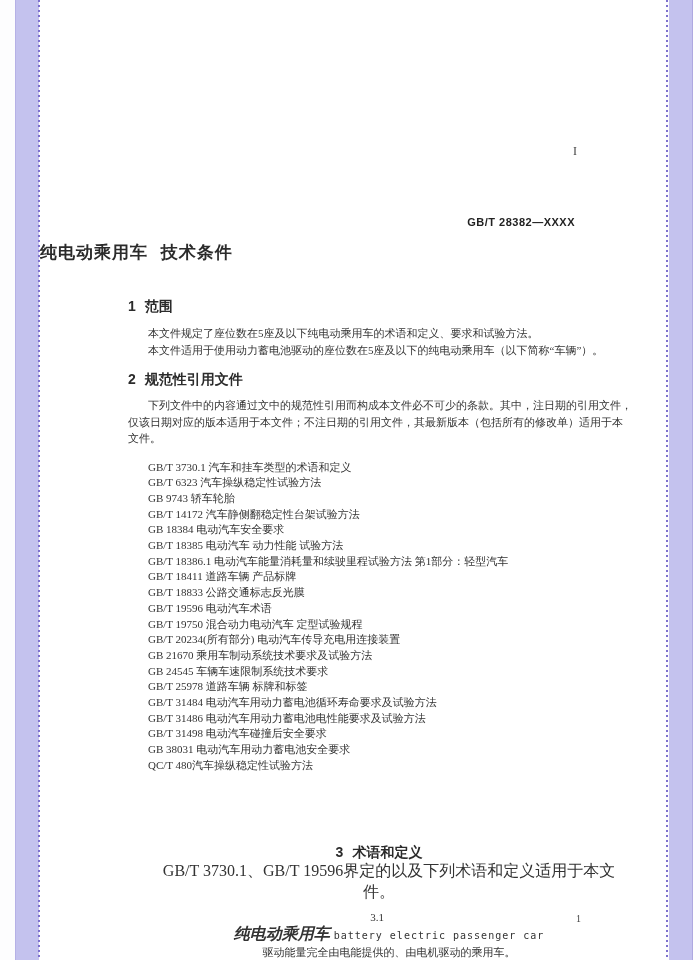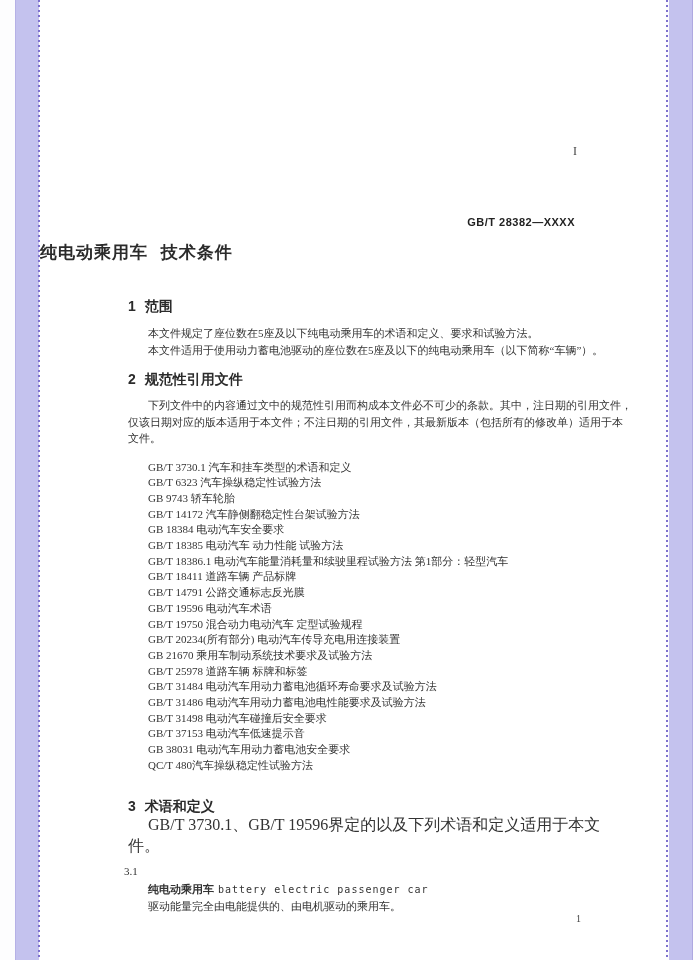--- a/index.html
+++ b/index.html
@@ -21,36 +21,36 @@
   .roman-marker{position:absolute;top:144px;left:533px;font-size:12px;color:#444;}
   .doc-code{position:absolute;top:216px;right:91px;
     font-family:"Liberation Sans","DejaVu Sans",sans-serif;font-weight:bold;font-size:11px;
     letter-spacing:0.5px;color:#222;}
   .doc-title{position:absolute;top:241px;left:0;width:100%;
     font-family:"Liberation Sans","DejaVu Sans",sans-serif;font-weight:bold;font-size:17px;
     letter-spacing:1px;word-spacing:7px;color:#2b2b2b;}
   .section{position:absolute;left:88px;width:502px;}
   #sec1{top:299px;}
   #sec2{top:372px;}
-  #sec3{top:799px;}
+  #sec3{top:845px;text-align:center;}
   .sec-h{font-family:"Liberation Sans","DejaVu Sans",sans-serif;font-weight:bold;
     font-size:14px;line-height:14px;color:#2b2b2b;}
   .sec-no{display:inline-block;margin-right:9px;}
   .line{font-size:11px;line-height:16.5px;white-space:nowrap;}
   .paras{margin-top:12px;}
   .para{font-size:11px;line-height:16.5px;text-indent:20px;white-space:nowrap;}
   #sec2 .intro{margin-top:11px;}
   #sec2 .intro .line:first-child{text-indent:20px;}
   .ref-list{margin-top:13px;padding-left:20px;}
   .ref-line{font-size:11px;line-height:15.7px;white-space:nowrap;font-family:Liberation Serif, serif;}
   #sec3 .intro{margin-top:2px;text-indent:20px;}
   .term-group{margin-top:6px;}
   .term-no{font-size:11px;line-height:16.5px;margin-left:-4px;}
   .term-line{line-height:16.5px;padding-left:20px;white-space:nowrap;}
-  .term-zh{font-family:"Liberation Sans","DejaVu Sans",sans-serif;font-weight:bold;font-size:11px;}
+  .term-zh{font-family:"Liberation Sans","DejaVu Sans",sans-serif;font-weight:bold;font-size:16px;font-style:italic;}
   .term-en{font-family:"DejaVu Sans Mono","Liberation Mono",monospace;font-weight:normal;
     font-size:10px;letter-spacing:1px;}
   .term-def{font-size:11px;line-height:16.5px;padding-left:20px;white-space:nowrap;}
   .page-num{position:absolute;top:913px;left:536px;font-size:10px;color:#444;}
 </style>
 </head>
 <body>
 
 <div class="band band-left"></div>
 <div class="band band-right"></div>
@@ -86,30 +86,30 @@
       </div>
     <div class="ref-list">
         <div class="ref-line">GB/T 3730.1 汽车和挂车类型的术语和定义</div>
         <div class="ref-line">GB/T 6323 汽车操纵稳定性试验方法</div>
         <div class="ref-line">GB 9743 轿车轮胎</div>
         <div class="ref-line">GB/T 14172 汽车静侧翻稳定性台架试验方法</div>
         <div class="ref-line">GB 18384 电动汽车安全要求</div>
         <div class="ref-line">GB/T 18385 电动汽车 动力性能 试验方法</div>
         <div class="ref-line">GB/T 18386.1 电动汽车能量消耗量和续驶里程试验方法 第1部分：轻型汽车</div>
         <div class="ref-line">GB/T 18411 道路车辆 产品标牌</div>
-        <div class="ref-line">GB/T 14791 公路交通标志反光膜</div>
+        <div class="ref-line">GB/T 18833 公路交通标志反光膜</div>
         <div class="ref-line">GB/T 19596 电动汽车术语</div>
         <div class="ref-line">GB/T 19750 混合动力电动汽车 定型试验规程</div>
         <div class="ref-line">GB/T 20234(所有部分) 电动汽车传导充电用连接装置</div>
         <div class="ref-line">GB 21670 乘用车制动系统技术要求及试验方法</div>
+        <div class="ref-line">GB 24545 车辆车速限制系统技术要求</div>
         <div class="ref-line">GB/T 25978 道路车辆 标牌和标签</div>
         <div class="ref-line">GB/T 31484 电动汽车用动力蓄电池循环寿命要求及试验方法</div>
         <div class="ref-line">GB/T 31486 电动汽车用动力蓄电池电性能要求及试验方法</div>
         <div class="ref-line">GB/T 31498 电动汽车碰撞后安全要求</div>
-        <div class="ref-line">GB/T 37153 电动汽车低速提示音</div>
         <div class="ref-line">GB 38031 电动汽车用动力蓄电池安全要求</div>
         <div class="ref-line">QC/T 480汽车操纵稳定性试验方法</div>
       </div>
   </div>
 
   <div class="section" id="sec3">
     <div class="sec-h">
       <span class="sec-no">3</span><span>术语和定义</span>
     </div>
     <div class="intro">GB/T 3730.1、GB/T 19596界定的以及下列术语和定义适用于本文件。</div>

